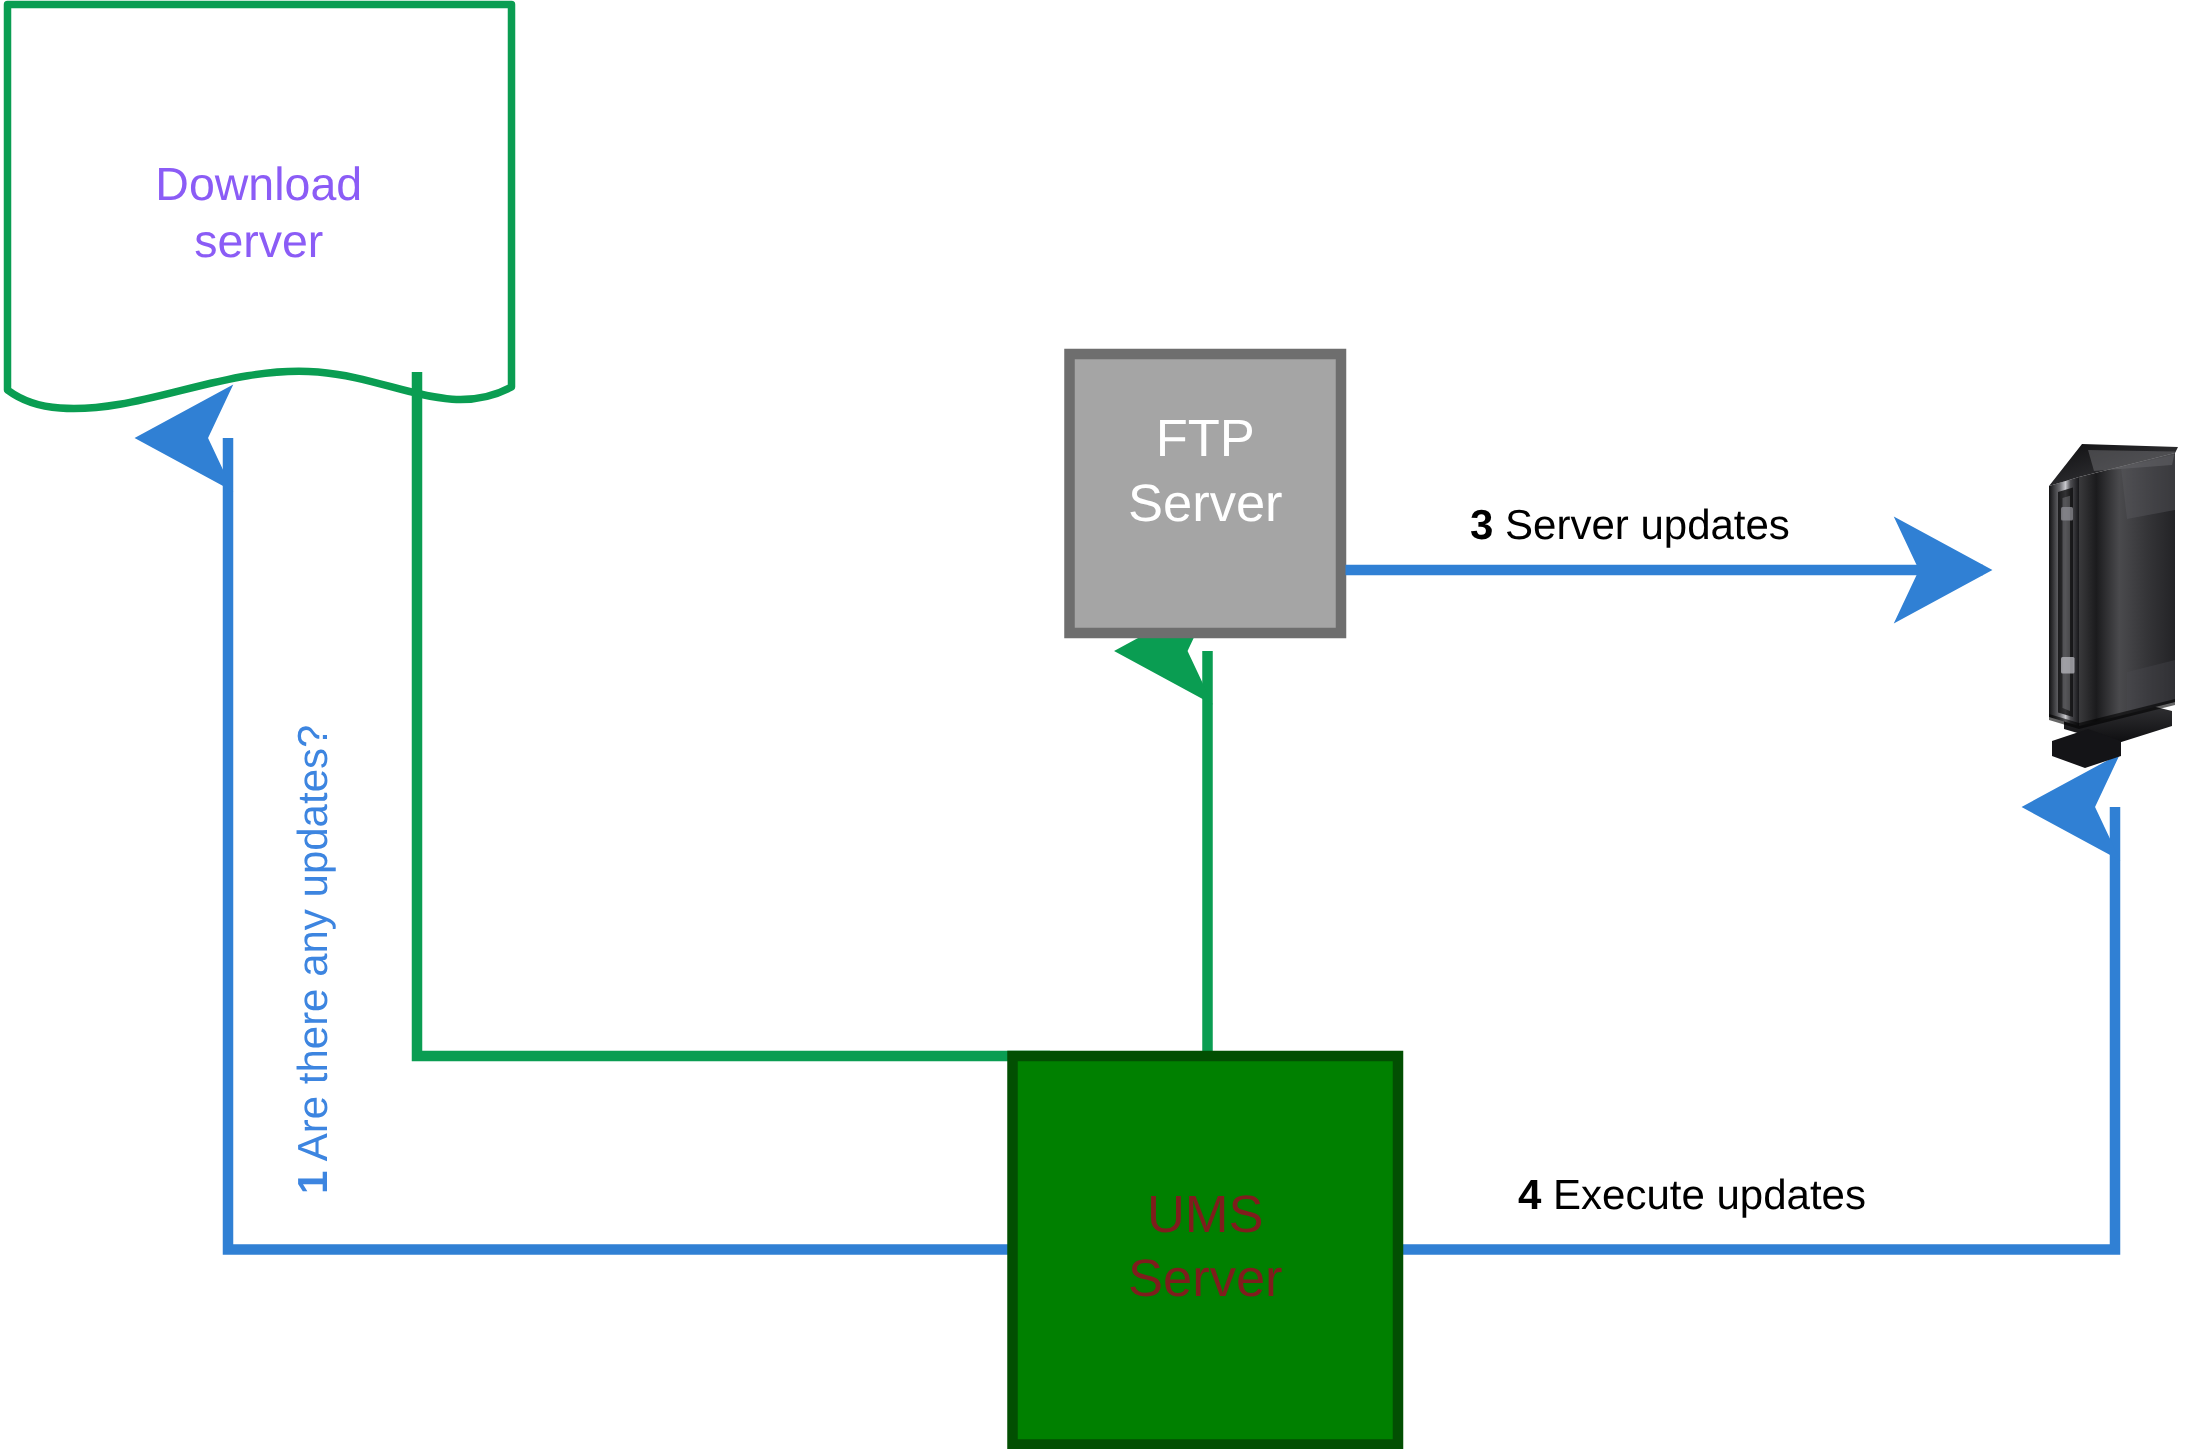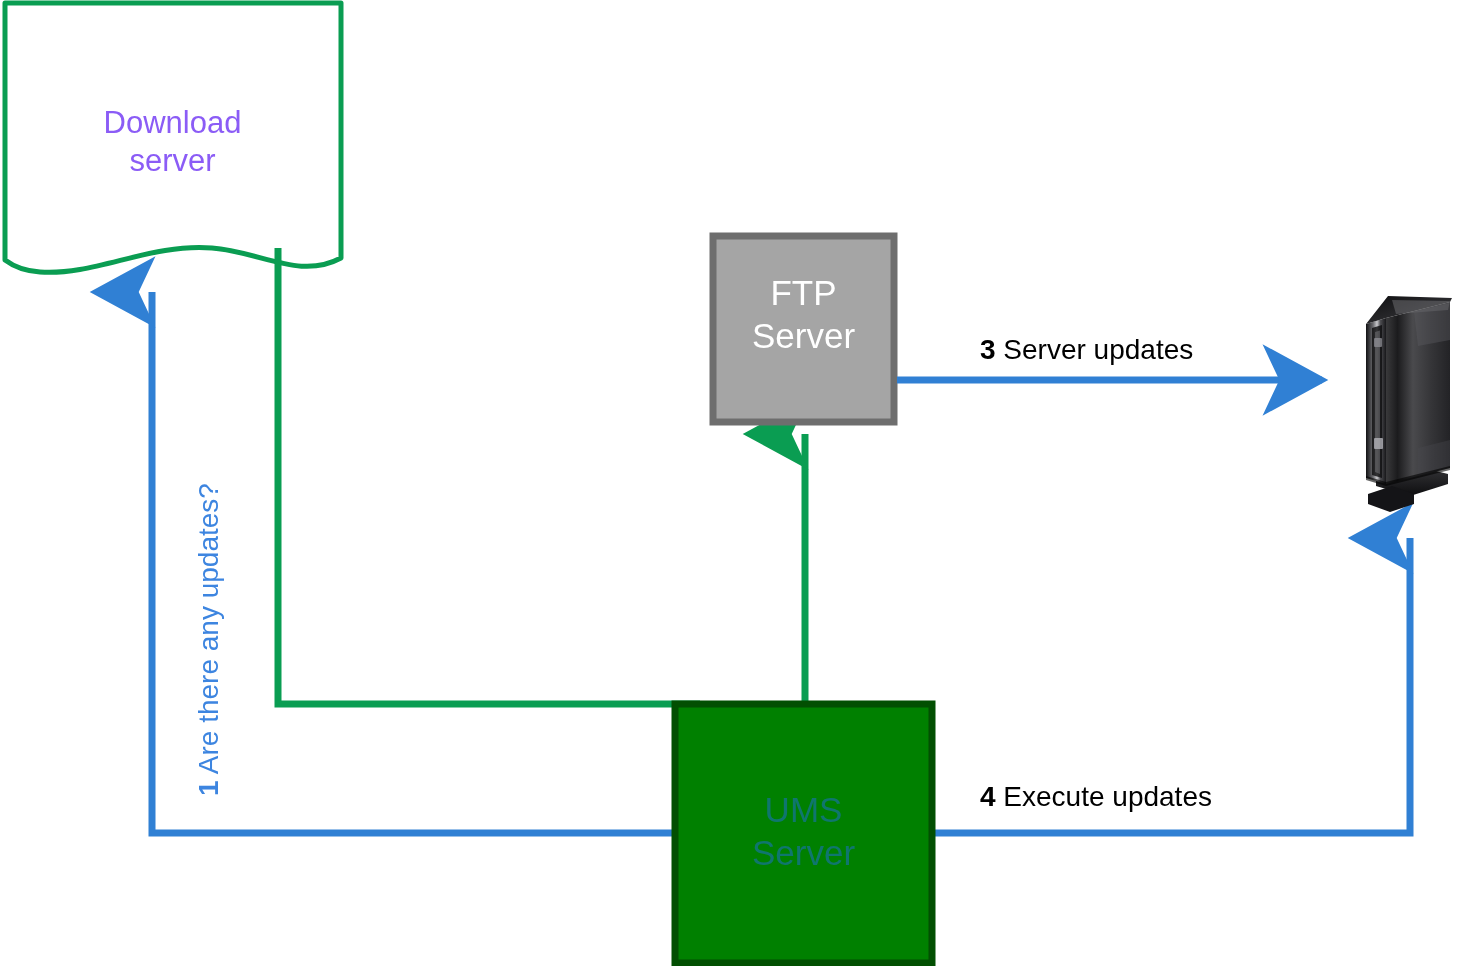--- a/index.html
+++ b/index.html
@@ -47,21 +47,21 @@
     color: #ffffff;
     font-size: 35px;
     transform: translateY(-50%);
     margin-top: 12px;
   }
   
   #ums-server-label {
     left: 672px;
     top: 832px;
     width: 263px;
-    color: #0f766e;
+    color: #7f1d1d;
     font-size: 35px;
     transform: translateY(-50%);
   }
   .edge-label {
     position: absolute;
     font-size: 28px;
     color: #000000;
     white-space: nowrap;
   }
   .edge-label .num {
@@ -69,21 +69,21 @@
   }
   #label-download-updates {
     left: 316px;
     top: 633px;
   }
   #label-assign-updates {
     left: 980px;
     top: 334px;
   }
   #label-execute-updates {
-    left: 980px;
+    left: 1012px;
     top: 781px;
   }
   #label-any-updates {
     left: -1px;
     top: 570px;
     width: 420px;
     text-align: left;
     color: #3D85E0;
     font-size: 28px;
     transform: rotate(-90deg);

